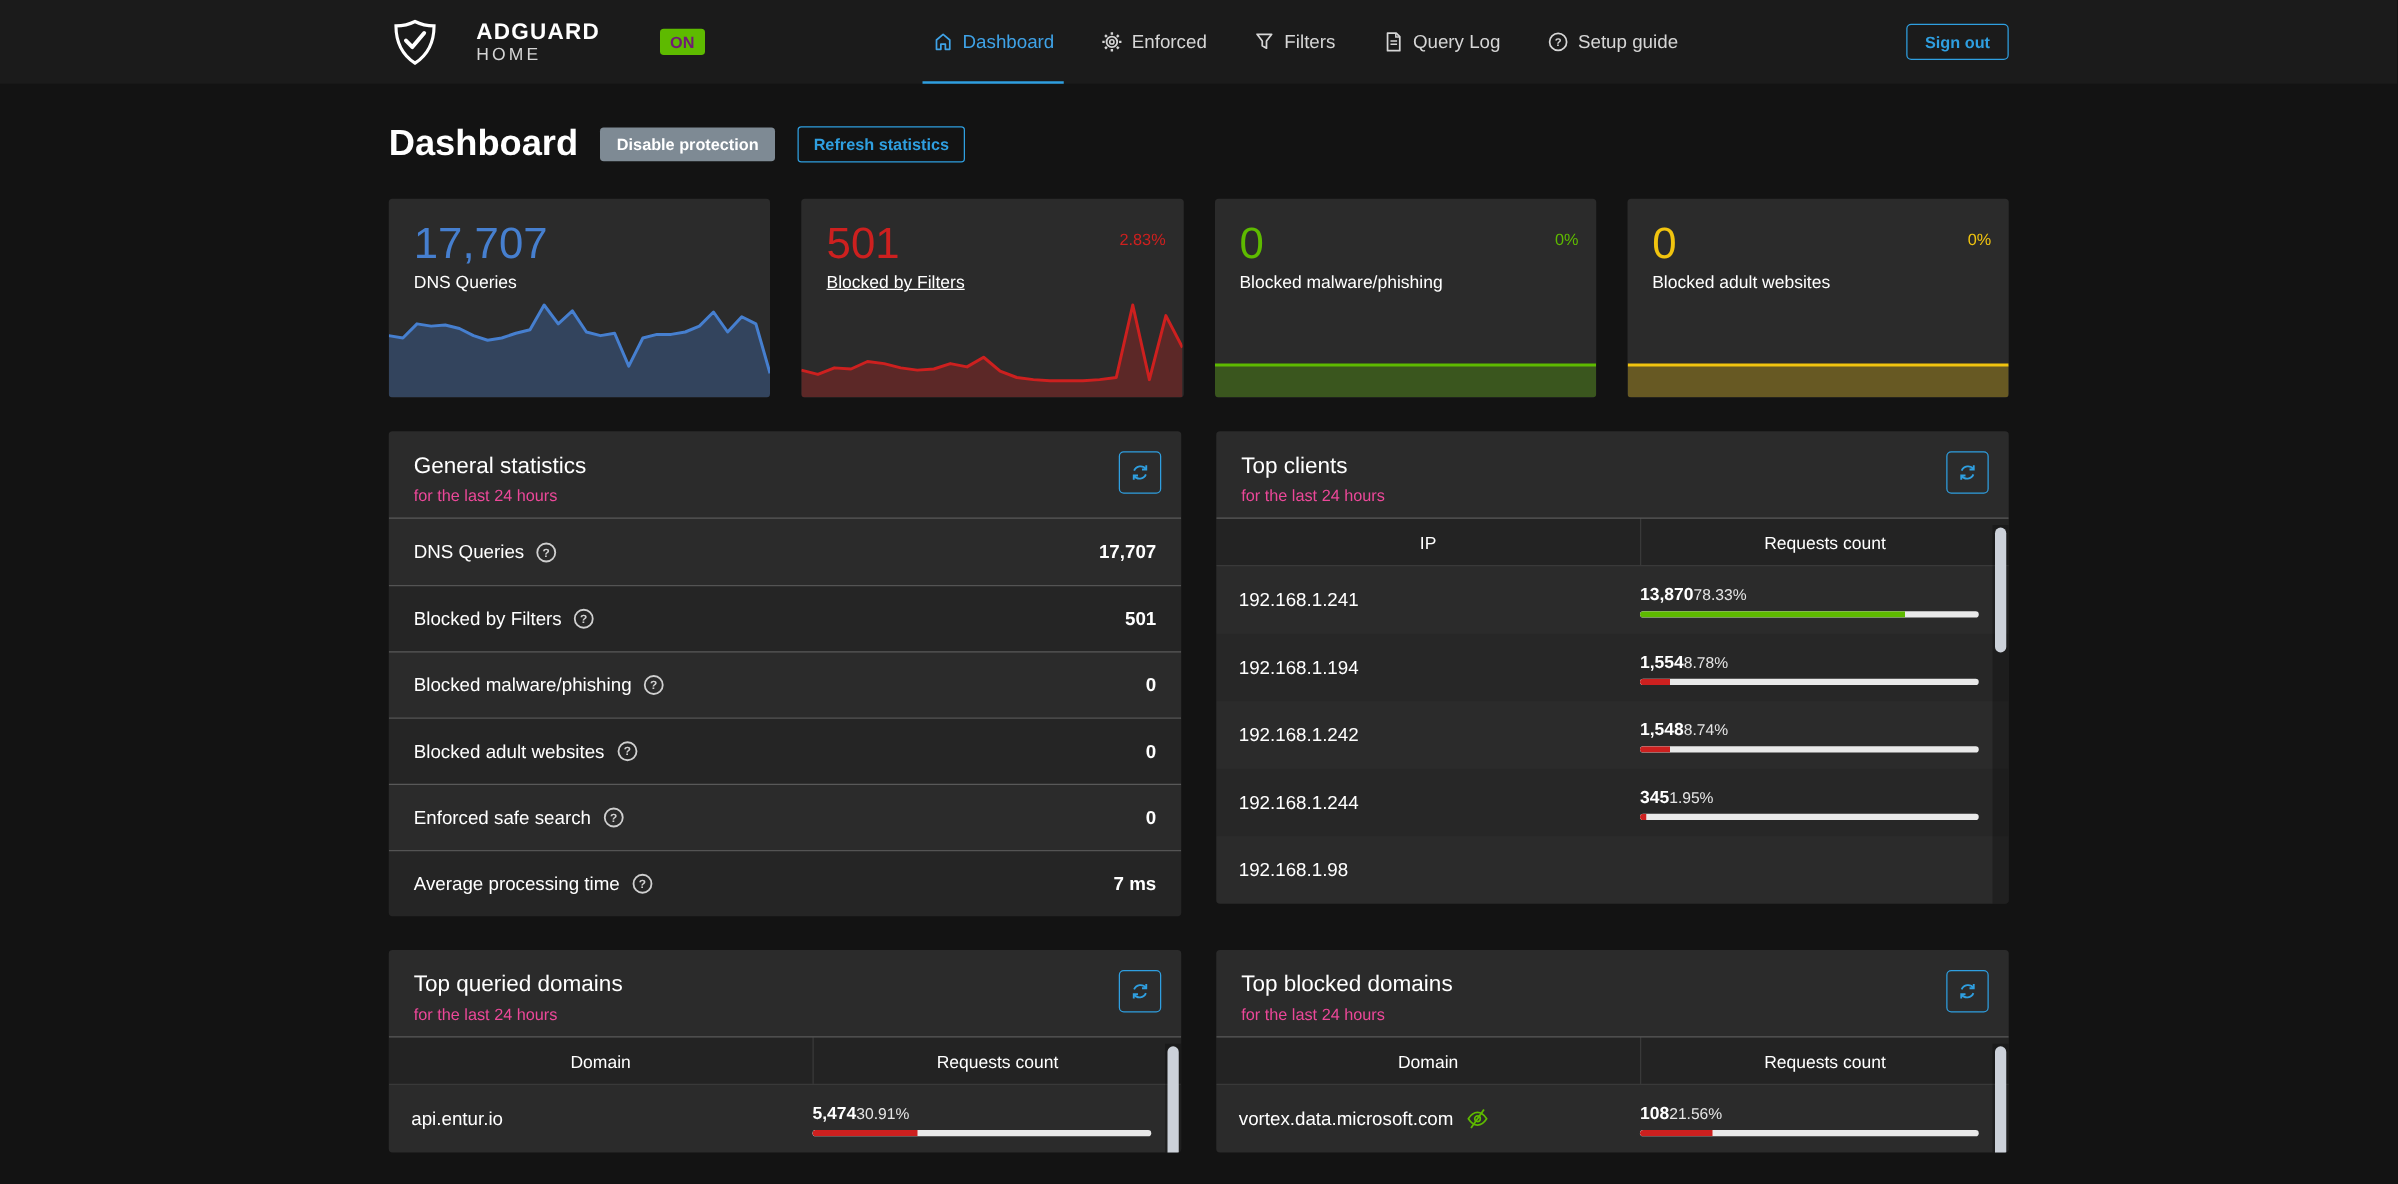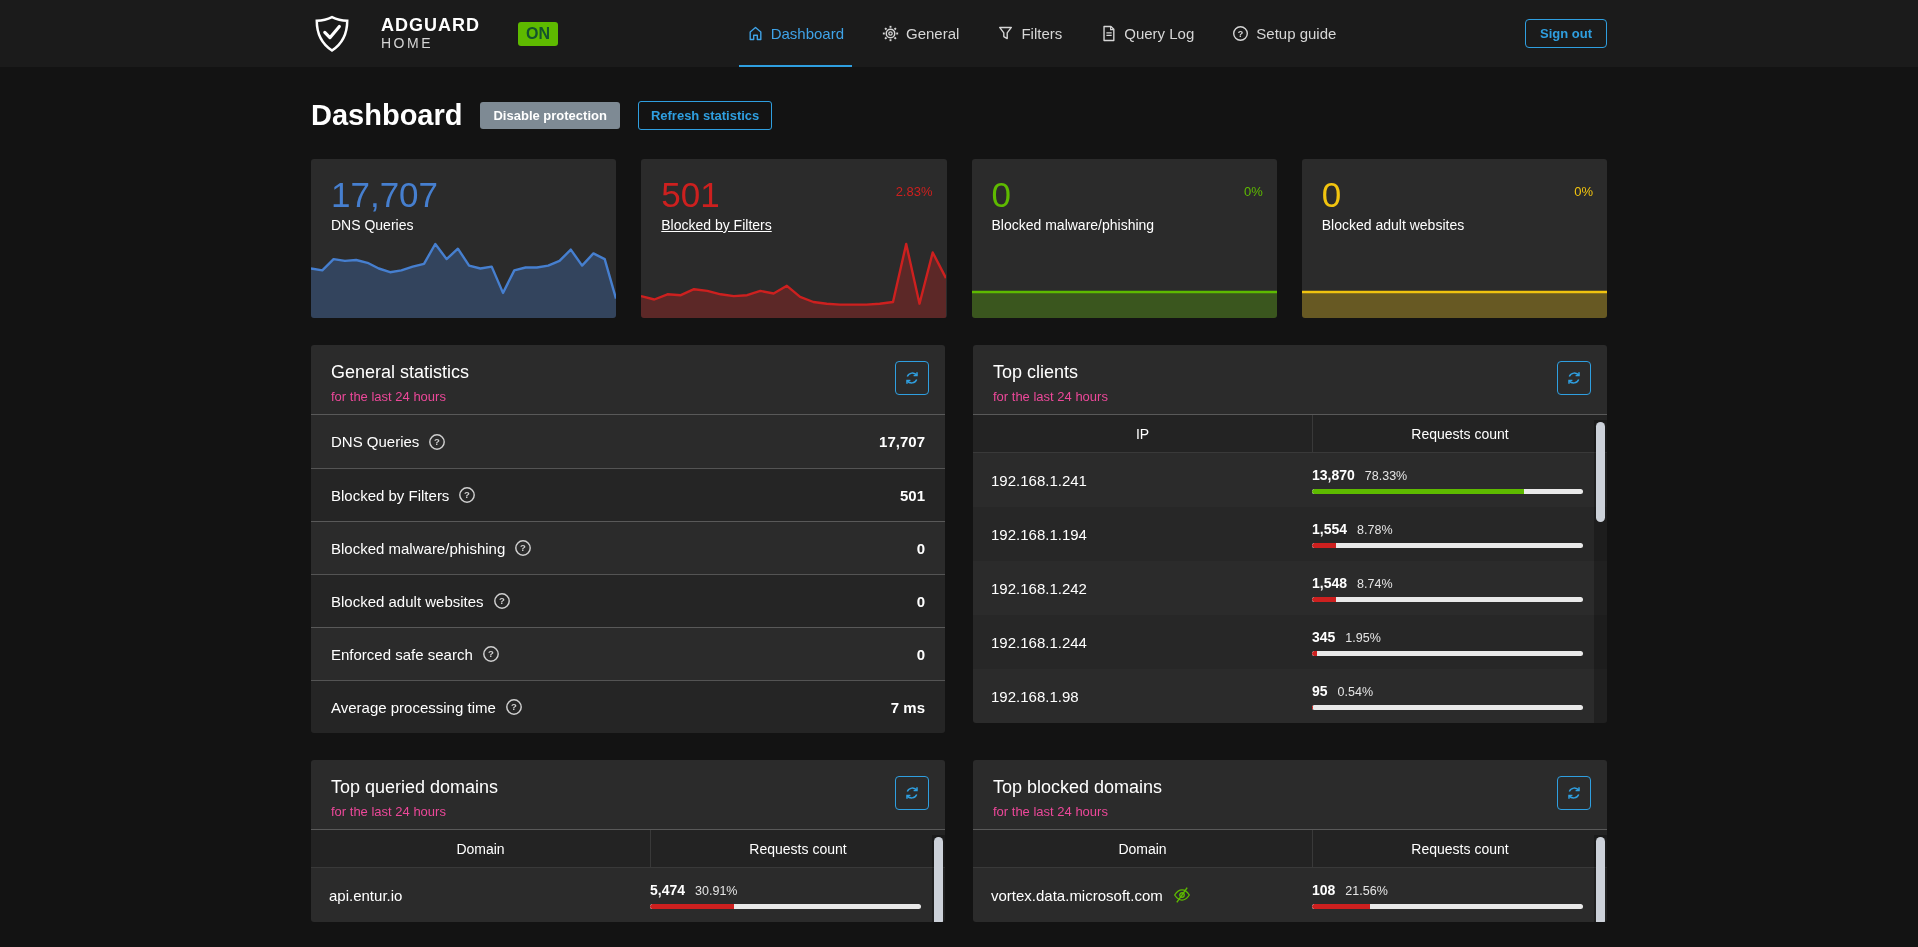--- a/index.html
+++ b/index.html
@@ -7,22 +7,22 @@
     font-family:"Liberation Sans","DejaVu Sans",sans-serif; color:#fff; }
 
   
   .nav { height:67px; background:#1b1b1b; display:flex; align-items:stretch; }
   .nav-inner { width:1296px; margin:0 auto; display:flex; align-items:center; justify-content:space-between; }
   .logo { display:flex; align-items:center; gap:28px; cursor:pointer; }
   .logo-shield { width:42px; height:44px; }
   .logo-text { display:flex; flex-direction:column; line-height:1.1; }
   .logo-title { font-size:18px; font-weight:bold; letter-spacing:1px; color:#fff; }
   .logo-sub { font-size:14px; letter-spacing:2.5px; color:#d5d5d5; }
-  .on-badge { background:#5eba00; color:#14532d; font-size:16px; font-weight:bold;
-    border-radius:3px; padding:3px 8px; margin-left:10px; }
+  .on-badge { background:#5eba00; color:#701a75; font-size:13px; font-weight:bold;
+    border-radius:3px; padding:3px 8px; margin-left:20px; }
   .nav-menu { display:flex; align-items:stretch; gap:34px; height:67px; }
   .nav-item { display:flex; align-items:center; gap:7px; font-size:15px; color:#d6d6d6;
     cursor:pointer; position:relative; padding:0 2px; }
   .nav-item svg { width:17px; height:17px; }
   .nav-item.active { color:#3fa3e8; }
   .nav-item.active::after { content:""; position:absolute; left:-6px; right:-6px; bottom:0;
     height:2px; background:#2f9fe0; }
   .signout-btn { border:1px solid #2f9fe0; color:#2f9fe0; background:transparent;
     font-size:13px; font-weight:bold; border-radius:4px; padding:6px 14px; cursor:pointer;
     font-family:inherit; }
@@ -72,21 +72,21 @@
   .tbl-colhead { display:flex; background:rgba(0,0,0,0.18); height:38px; align-items:center;
     border-bottom:1px solid rgba(255,255,255,0.10); font-size:14px; color:#fff; }
   .tbl-colhead .c1 { flex:1; text-align:center; }
   .tbl-colhead .c2 { width:295px; text-align:center; border-left:1px solid rgba(255,255,255,0.10);
     align-self:stretch; display:flex; align-items:center; justify-content:center; }
   .bar-row { display:flex; align-items:center; height:54px; }
   .bar-row:nth-child(even) { background:rgba(0,0,0,0.08); }
   .bar-name { flex:1; font-size:15px; color:#fff; padding-left:18px; display:flex;
     align-items:center; gap:10px; }
   .bar-cell { width:295px; padding-right:24px; }
-  .bar-meta { display:flex; align-items:baseline; gap:10px; }
+  .bar-meta { display:flex; align-items:baseline; }
   .bar-count { font-size:14px; font-weight:bold; color:#fff; }
   .bar-pct { font-size:12.5px; color:#e5e5e5; }
   .bar-track { margin-top:6px; height:5px; background:#e9e9e9; border-radius:3px; overflow:hidden; }
   .bar-fill { height:100%; border-radius:3px 0 0 3px; }
   .eye-icon { width:19px; height:18px; cursor:pointer; display:inline-flex; }
 
   
   .scrollbar { position:absolute; top:75px; right:0; bottom:0; width:13px;
     background:rgba(0,0,0,0.25); }
   .scrollbar .thumb { position:absolute; top:2px; left:2px; width:9px; height:100px;
@@ -124,21 +124,21 @@
               <path d="M8 0.8 V2.6"></path>
               <path d="M8 13.4 V15.2"></path>
               <path d="M0.8 8 H2.6"></path>
               <path d="M13.4 8 H15.2"></path>
               <path d="M2.9 2.9 L4.2 4.2"></path>
               <path d="M11.8 11.8 L13.1 13.1"></path>
               <path d="M13.1 2.9 L11.8 4.2"></path>
               <path d="M4.2 11.8 L2.9 13.1"></path>
             </g>
           </svg>
-          <span>General</span>
+          <span>Enforced</span>
         </div>
         <div class="nav-item">
           <svg class="" viewBox="0 0 16 16">
             <path d="M2.5 2.3 H13.5 L9.6 7.4 V12.8 L6.4 10.9 V7.4 Z" fill="none" stroke="currentColor" stroke-width="1.3" stroke-linejoin="round"></path>
           </svg>
           <span>Filters</span>
         </div>
         <div class="nav-item">
           <svg class="" viewBox="0 0 16 16">
             <path d="M3.8 1.4 H10.3 L13 4.1 V14.6 H3.8 Z" fill="none" stroke="currentColor" stroke-width="1.3" stroke-linejoin="round"></path>
@@ -367,29 +367,20 @@
               </div>
               <div class="bar-track">
                 <div class="bar-fill" style="width:1.95%;background:#cd201f"></div>
               </div>
             </div>
           </div>
           <div class="bar-row">
             <div class="bar-name">
               <span>192.168.1.98</span>
             </div>
-            <div class="bar-cell">
-              <div class="bar-meta">
-                <span class="bar-count">95</span>
-                <span class="bar-pct">0.54%</span>
-              </div>
-              <div class="bar-track">
-                <div class="bar-fill" style="width:0.54%;background:#cd201f"></div>
-              </div>
-            </div>
           </div>
         </div>
       <div class="scrollbar">
           <div class="thumb"></div>
         </div>
     </div>
 
     <div class="panel">
       <div class="panel-head">
         <div class="panel-title">Top queried domains</div>

